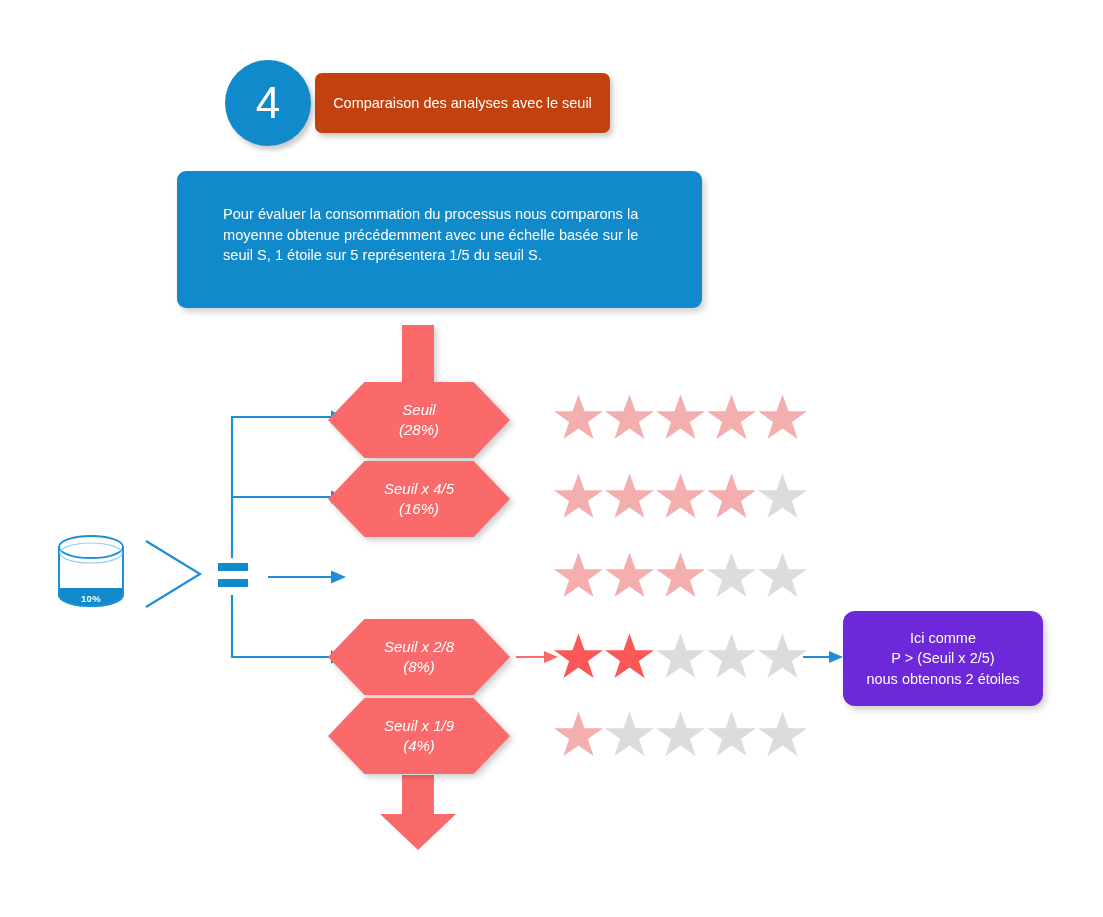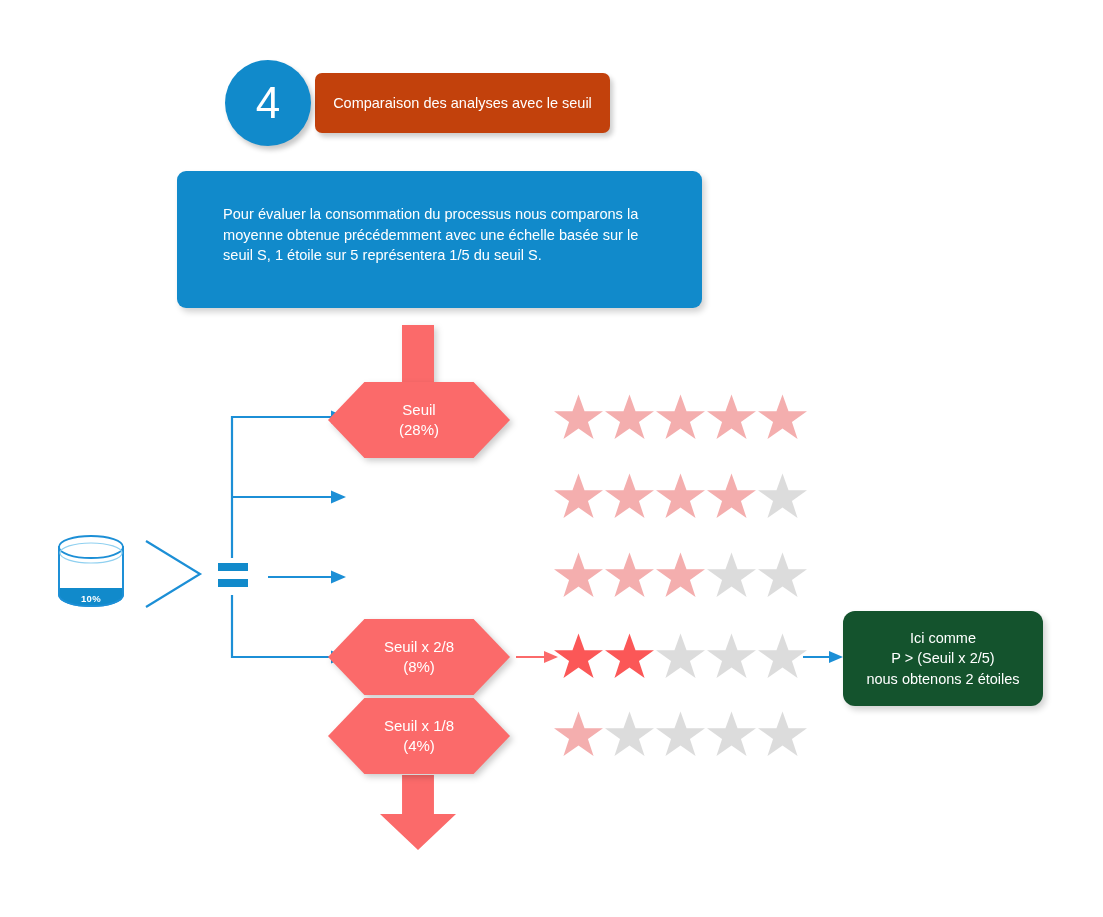--- a/index.html
+++ b/index.html
@@ -82,20 +82,21 @@
   }
 
   
   .hex-stack {
     position: absolute;
     left: 328px;
     top: 382px;
     width: 190px;
     height: 392px;
     z-index: 3;
+    font-style: italic;
   }
   .hex {
     position: absolute;
     left: 0;
     width: 182px;
     height: 76px;
     filter: drop-shadow(3px 3px 3px rgba(0,0,0,0.20));
   }
   .hex-shape {
     width: 100%;
@@ -213,21 +214,21 @@
   .star.on-strong { background: #FB5757; }
   .star.off       { background: #DCDCDC; }
 
   
   .callout {
     position: absolute;
     left: 843px;
     top: 611px;
     width: 200px;
     height: 95px;
-    background: #14532d;
+    background: #6d28d9;
     border-radius: 12px;
     color: #ffffff;
     display: flex;
     align-items: center;
     justify-content: center;
     text-align: center;
     font-size: 14.5px;
     line-height: 1.42;
     white-space: pre-line;
     box-shadow: 3px 4px 6px rgba(0,0,0,0.18);
@@ -305,34 +306,41 @@
   <div class="hex-stack">
 
     <div class="hex" style="top:0px">
       <div class="hex-shape"></div>
       <div class="hex-label">
         <span>Seuil</span>
         <span>(28%)</span>
       </div>
     </div>
 
+    <div class="hex" style="top:79px">
+      <div class="hex-shape"></div>
+      <div class="hex-label">
+        <span>Seuil x 4/5</span>
+        <span>(16%)</span>
+      </div>
+    </div>
 
 
     <div class="hex" style="top:237px">
       <div class="hex-shape"></div>
       <div class="hex-label">
         <span>Seuil x 2/8</span>
         <span>(8%)</span>
       </div>
     </div>
 
     <div class="hex" style="top:316px">
       <div class="hex-shape"></div>
       <div class="hex-label">
-        <span>Seuil x 1/8</span>
+        <span>Seuil x 1/9</span>
         <span>(4%)</span>
       </div>
     </div>
 
   </div>
 
   <div class="arrow-top"></div>
   <div class="arrow-bottom"></div>
 
   <div class="star-row" style="top:392px">

